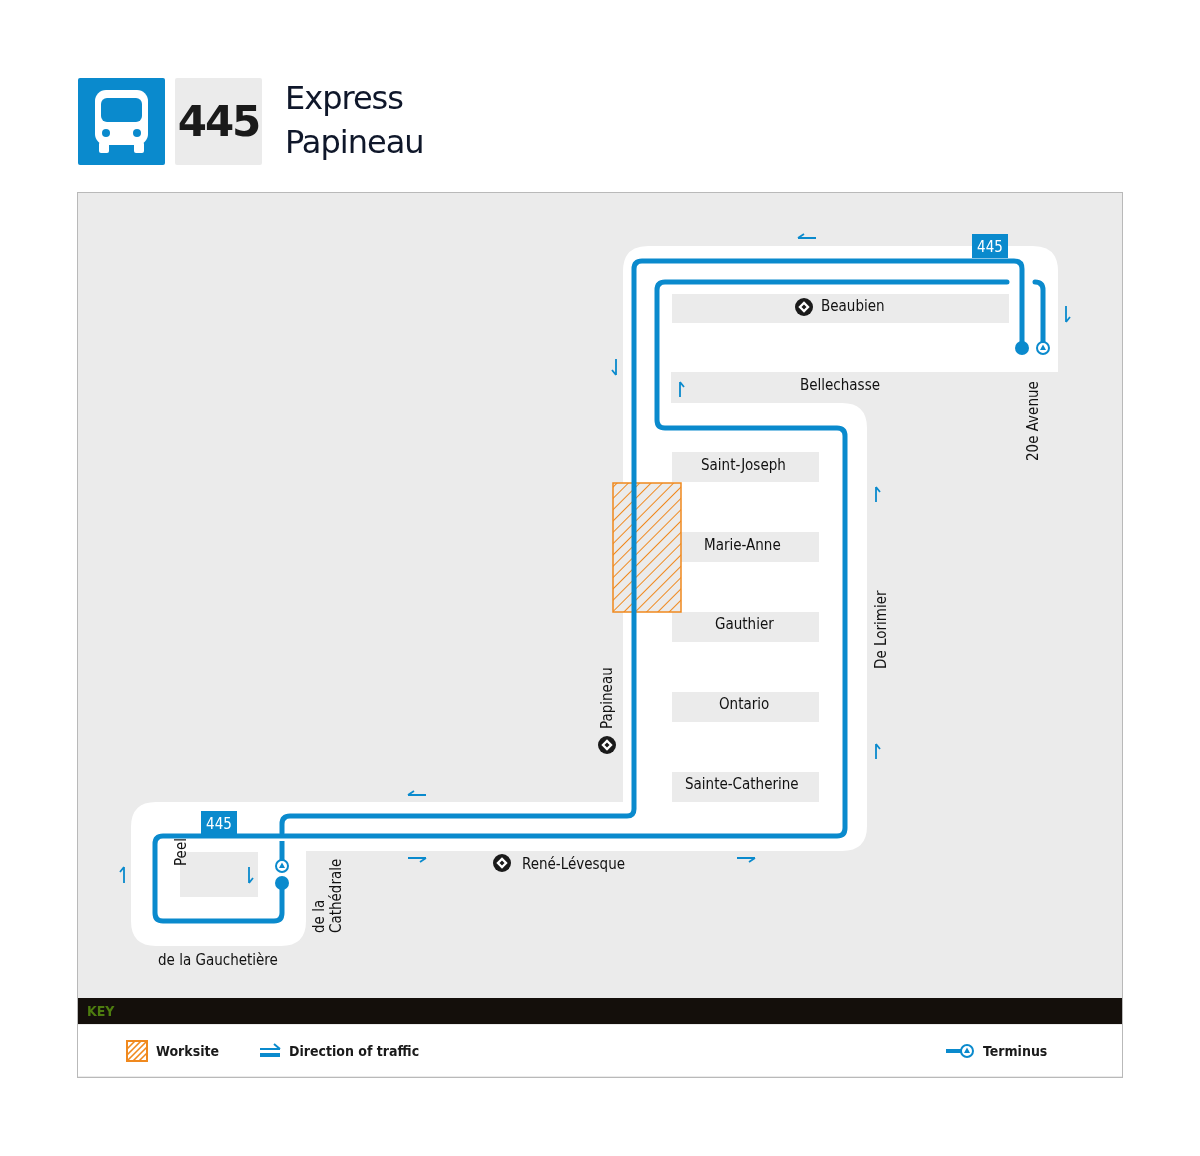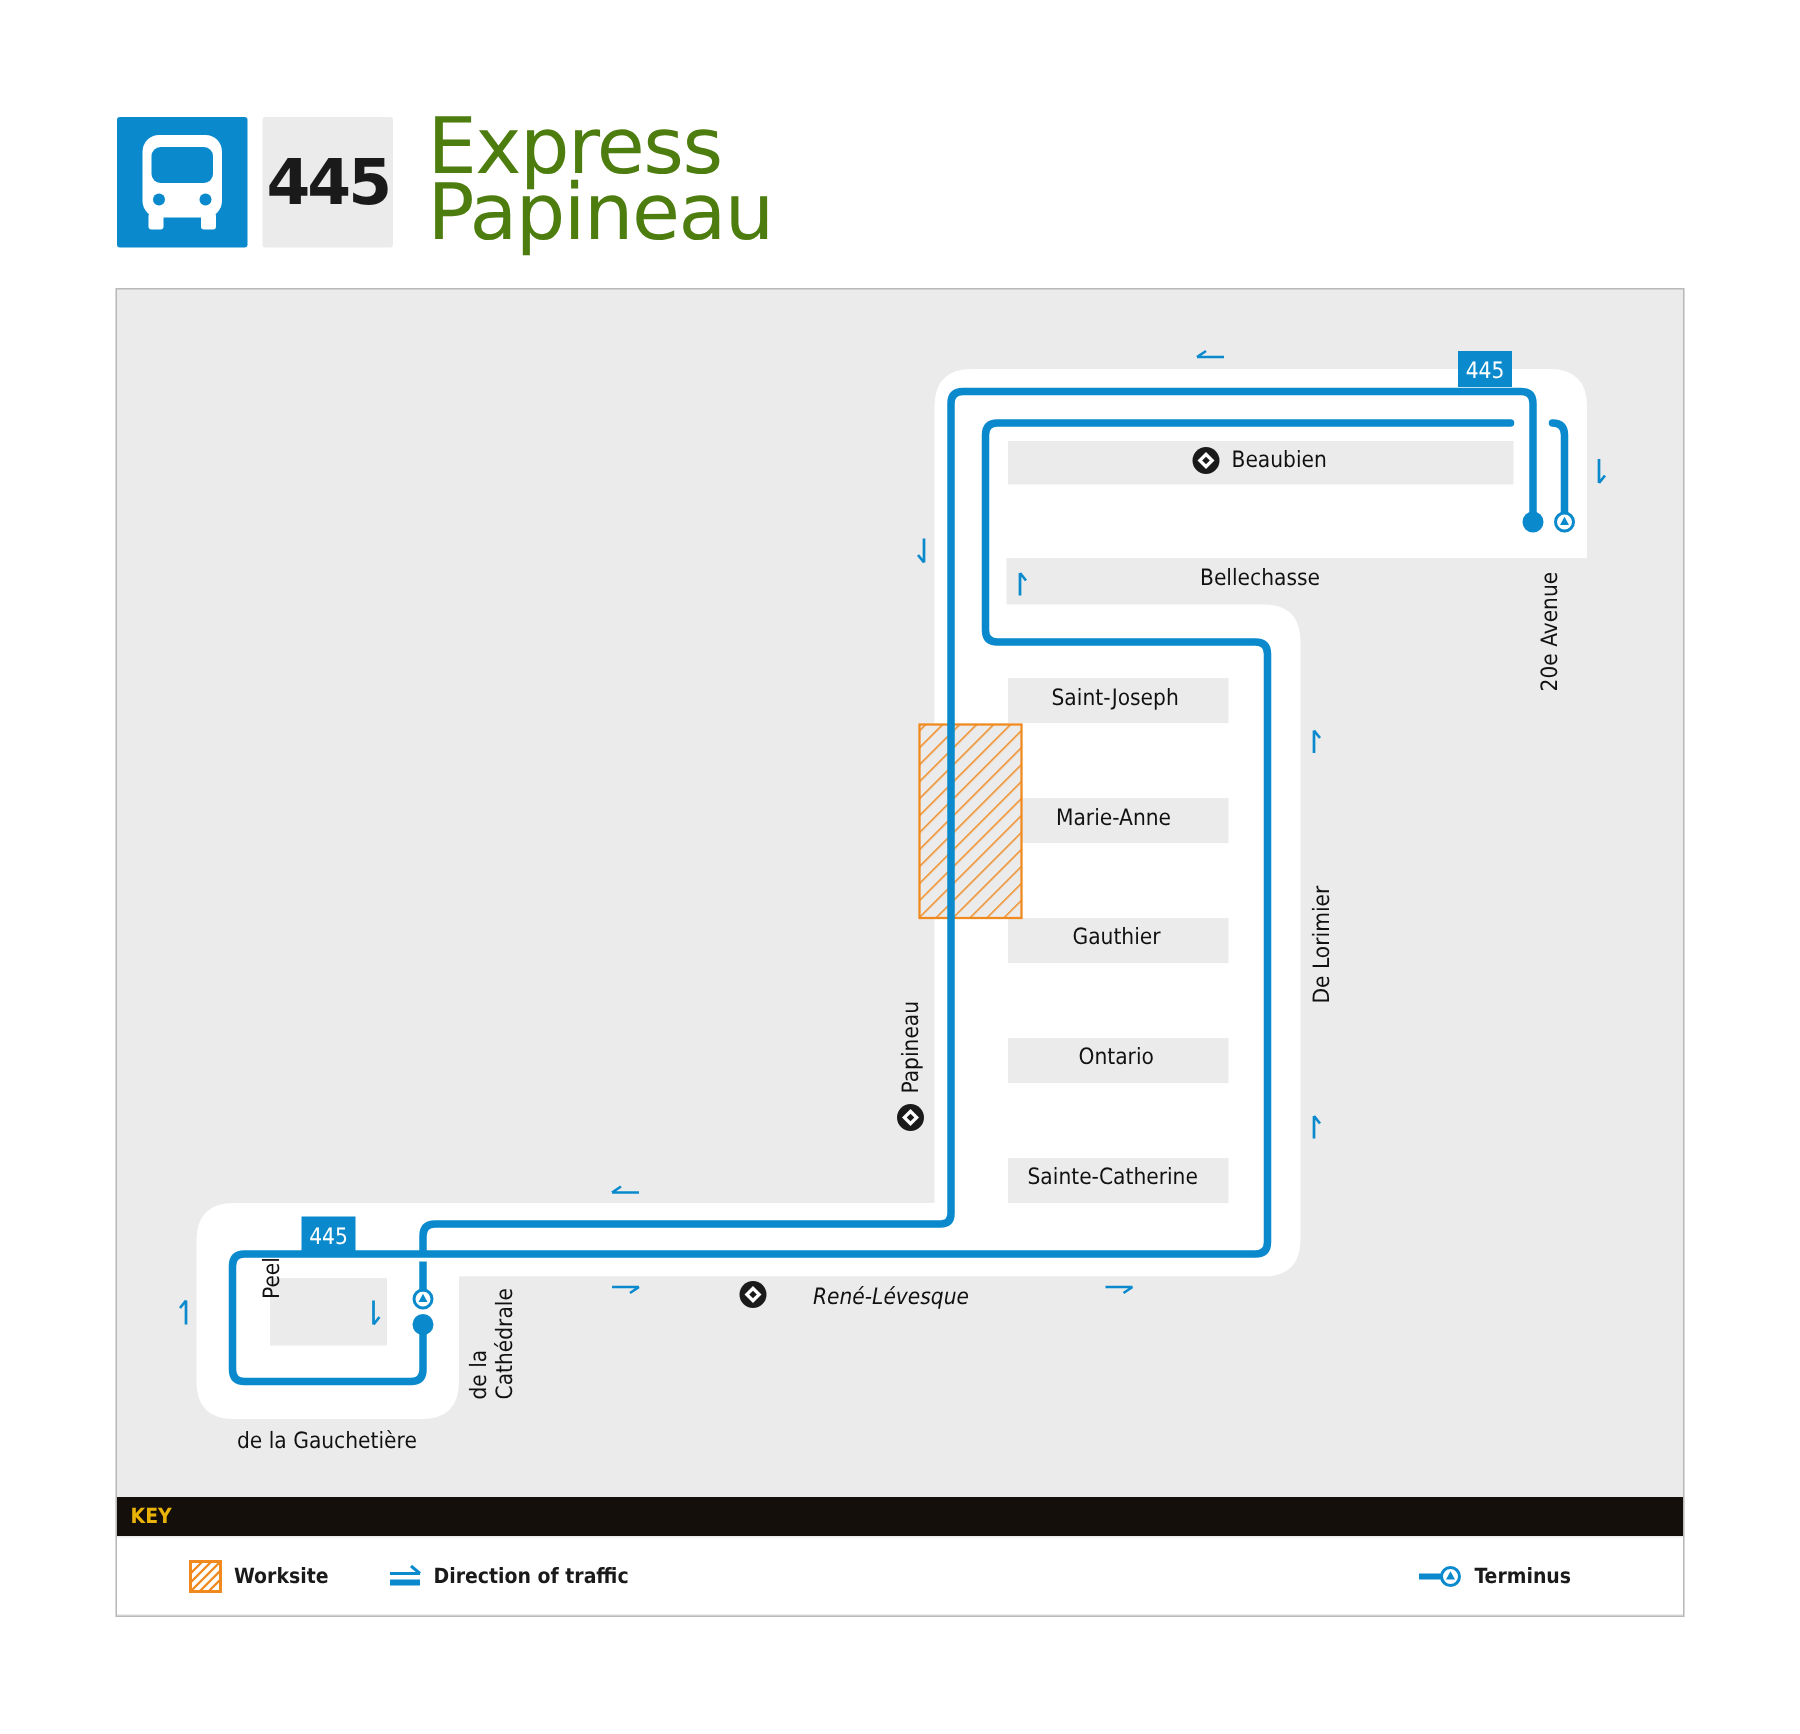--- a/index.html
+++ b/index.html
@@ -1,24 +1,24 @@
 <!DOCTYPE html>
 <html><head>
 <meta charset="utf-8">
 <style>
   html, body { margin:0; padding:0; background:#ffffff; }
   body { width:1200px; height:1156px; position:relative; overflow:hidden; font-family:"DejaVu Sans Condensed","DejaVu Sans", sans-serif; }
   .abs { position:absolute; }
   .bus-tile { left:78px; top:78px; width:87px; height:87px; background:#0a8acd; border-radius:2px; }
   .route-tile { left:175px; top:78px; width:87px; height:87px; background:#ebebeb; border-radius:2px; display:flex; align-items:center; justify-content:center; font-family:"DejaVu Sans", sans-serif; font-weight:bold; font-size:42px; color:#1a1a1a; letter-spacing:-2px; }
-  .route-name { left:285px; top:76px; font-family:"DejaVu Sans", sans-serif; font-size:52px; line-height:44px; color:#4d7c0f; letter-spacing:-1px; }
+  .route-name { left:285px; top:76px; font-family:"DejaVu Sans", sans-serif; font-size:32px; line-height:44px; color:#0f172a; letter-spacing:-1px; }
   .map-frame { left:77px; top:192px; width:1044px; height:884px; border:1px solid #b9b9b9; background:#ebebeb; }
   .map-svg { left:0; top:0; }
   .lbl { font-size:15px; color:#111; white-space:nowrap; }
-  .key-bar { left:78px; top:998px; width:1044px; height:26px; background:#140f0b; color:#eab308; font-weight:bold; font-size:14px; line-height:26px; }
+  .key-bar { left:78px; top:998px; width:1044px; height:26px; background:#140f0b; color:#4d7c0f; font-weight:bold; font-size:14px; line-height:26px; }
   .key-bar span { padding-left:9px; }
   .key-row { left:78px; top:1025px; width:1044px; height:51px; background:#fff; }
   .key-item { position:absolute; top:0; height:51px; display:flex; align-items:center; font-weight:bold; font-size:14px; color:#1a1a1a; }
   .key-item svg { margin-right:8px; }
 </style>
 </head>
 <body>
 
 <div class="abs bus-tile">
   <svg width="87" height="87" viewBox="0 0 87 87">
@@ -117,21 +117,21 @@
     <use href="#bmp" x="501" y="862"></use>
   </svg>
 
   <div class="abs lbl" style="left:743px;top:104px;">Beaubien</div>
   <div class="abs lbl" style="left:722px;top:183px;">Bellechasse</div>
   <div class="abs lbl" style="left:623px;top:263px;">Saint-Joseph</div>
   <div class="abs lbl" style="left:626px;top:343px;">Marie-Anne</div>
   <div class="abs lbl" style="left:637px;top:422px;text-align:center;">Gauthier</div>
   <div class="abs lbl" style="left:641px;top:502px;">Ontario</div>
   <div class="abs lbl" style="left:607px;top:582px;">Sainte-Catherine</div>
-  <div class="abs lbl" style="left:464px;top:662px;font-style:italic;">René-Lévesque</div>
+  <div class="abs lbl" style="left:444px;top:662px;">René-Lévesque</div>
   <div class="abs lbl" style="left:80px;top:758px;">de la Gauchetière</div>
   <div class="abs lbl" style="left:94px;top:673px;transform:rotate(-90deg);transform-origin:left top;">Peel</div>
   <div class="abs lbl" style="left:233px;top:740px;transform:rotate(-90deg);transform-origin:left top;line-height:17px;">
     <div>de la</div>
     <div>Cathédrale</div>
   </div>
   <div class="abs lbl" style="left:520px;top:536px;transform:rotate(-90deg);transform-origin:left top;">Papineau</div>
   <div class="abs lbl" style="left:794px;top:476px;transform:rotate(-90deg);transform-origin:left top;">De Lorimier</div>
   <div class="abs lbl" style="left:946px;top:268px;transform:rotate(-90deg);transform-origin:left top;">20e Avenue</div>
 </div>

